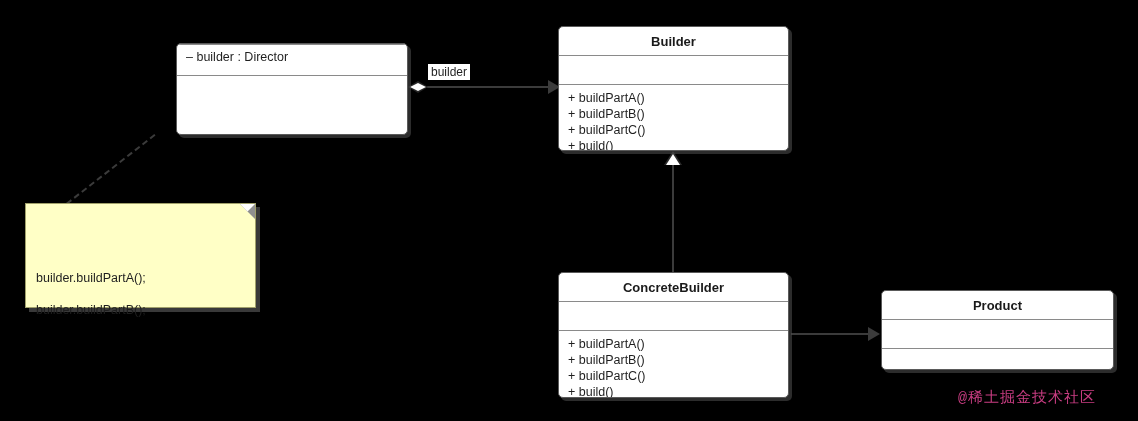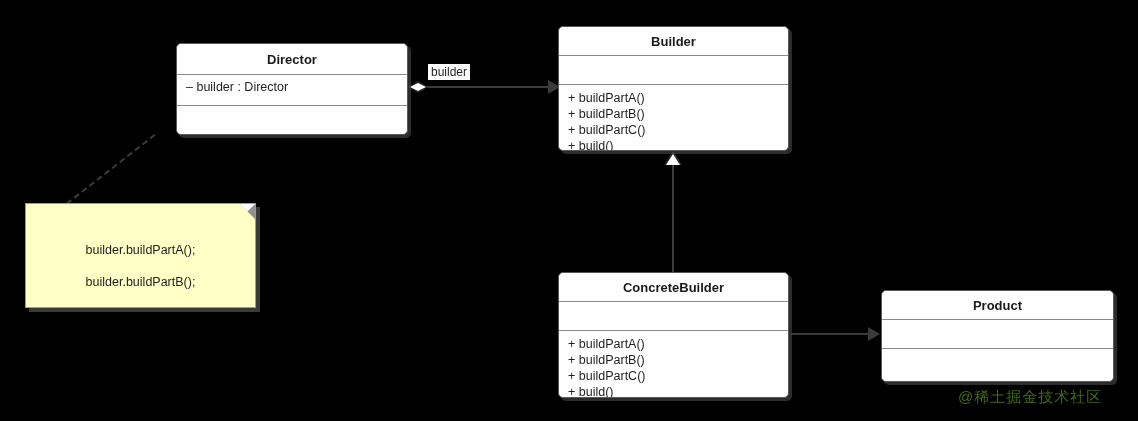--- a/index.html
+++ b/index.html
@@ -78,25 +78,26 @@
     top: 0;
     right: 0;
     width: 15px;
     height: 15px;
     background: #ffffff;
     clip-path: polygon(100% 0, 100% 100%, 0 0);
     transform: scaleX(-1);
   }
   .uml-note-body {
     padding: 22px 10px 0 10px;
-    text-align: center;
+    text-align: left;
     font-size: 12.5px;
     color: #262626;
     line-height: 16px;
     white-space: pre-line;
+    margin-top: 28px;
   }
 
   
   .edge {
     position: absolute;
     background: #3b3b3b;
   }
   .edge-h { height: 2px; }
   .edge-v { width: 2px; }
 
@@ -157,25 +158,26 @@
     color: #1f1f1f;
     font-size: 12px;
     padding: 1px 3px;
     line-height: 14px;
     white-space: nowrap;
   }
 
   
   .watermark {
     position: absolute;
-    color: #4d7c0f;
+    color: #ec4899;
     font-size: 15px;
     letter-spacing: 1px;
     white-space: nowrap;
     opacity: 0.85;
+    font-family: Liberation Mono, monospace;
   }
 </style>
 </head>
 <body>
 
 <div id="canvas">
 
   <div class="edge edge-h" style="left:426px; top:86px; width:130px;"></div>
   <div class="arrow-right" style="left:548px; top:80px;"></div>
   <div class="diamond-wrap" style="left:408px; top:81px;">
@@ -187,21 +189,20 @@
   <div class="edge edge-v" style="left:672px; top:164px; height:111px;"></div>
   <div class="tri-up-outer" style="left:664px; top:151px;"></div>
   <div class="tri-up-inner" style="left:666px; top:154px;"></div>
 
   <div class="edge edge-h" style="left:791px; top:333px; width:79px;"></div>
   <div class="arrow-right" style="left:868px; top:327px;"></div>
 
   <div class="edge-dashed" style="left:66px; top:203px; width:112px; transform: rotate(-38deg);"></div>
 
   <div class="uml-class" style="left:176px; top:43px; width:232px; height:92px;">
-    <div class="uml-title" style="height:30px;">Director</div>
     <div class="uml-sep"></div>
     <div class="uml-compartment" style="height:30px;">
       <div class="uml-member">– builder : Director</div>
     </div>
     <div class="uml-sep"></div>
   </div>
 
   <div class="uml-class" style="left:558px; top:26px; width:231px; height:125px;">
     <div class="uml-title" style="height:28px;">Builder</div>
     <div class="uml-sep"></div>
@@ -221,21 +222,21 @@
     <div class="uml-compartment uml-empty" style="height:28px;"></div>
     <div class="uml-sep"></div>
     <div class="uml-compartment" style="height:68px; padding-top:5px;">
       <div class="uml-member">+ buildPartA()</div>
       <div class="uml-member">+ buildPartB()</div>
       <div class="uml-member">+ buildPartC()</div>
       <div class="uml-member">+ build()</div>
     </div>
   </div>
 
-  <div class="uml-class" style="left:881px; top:290px; width:233px; height:92px;">
+  <div class="uml-class" style="left:881px; top:290px; width:233px; height:80px;">
     <div class="uml-title" style="height:28px;">Product</div>
     <div class="uml-sep"></div>
     <div class="uml-compartment uml-empty" style="height:28px;"></div>
     <div class="uml-sep"></div>
     <div class="uml-compartment uml-empty" style="height:29px;"></div>
   </div>
 
   <div class="uml-note" style="left:25px; top:203px; width:231px; height:105px;">
     <div class="uml-note-fold"></div>
     <div class="uml-note-body">

